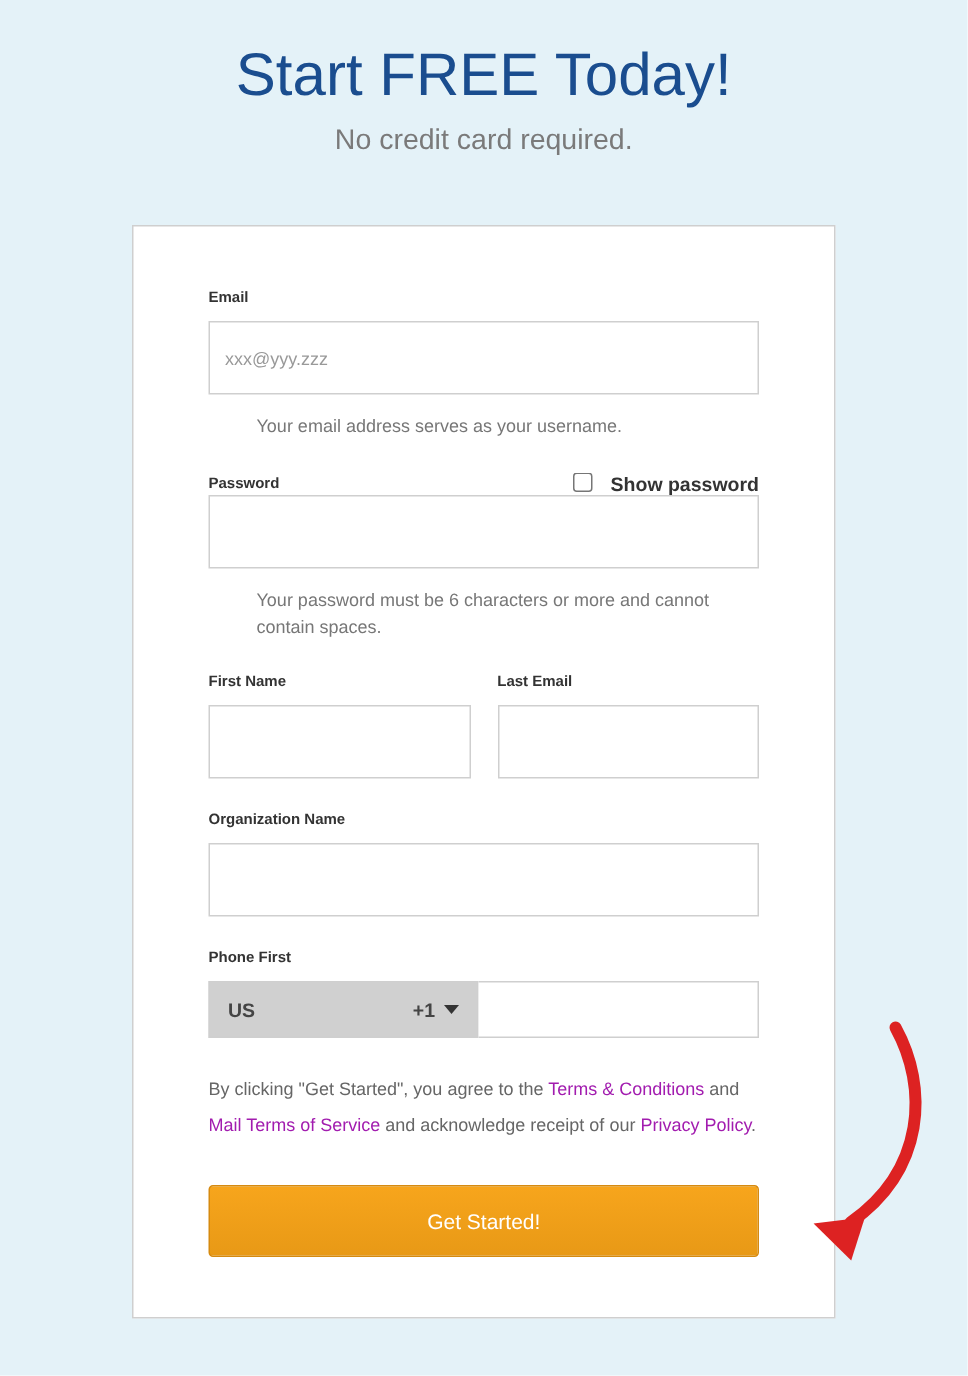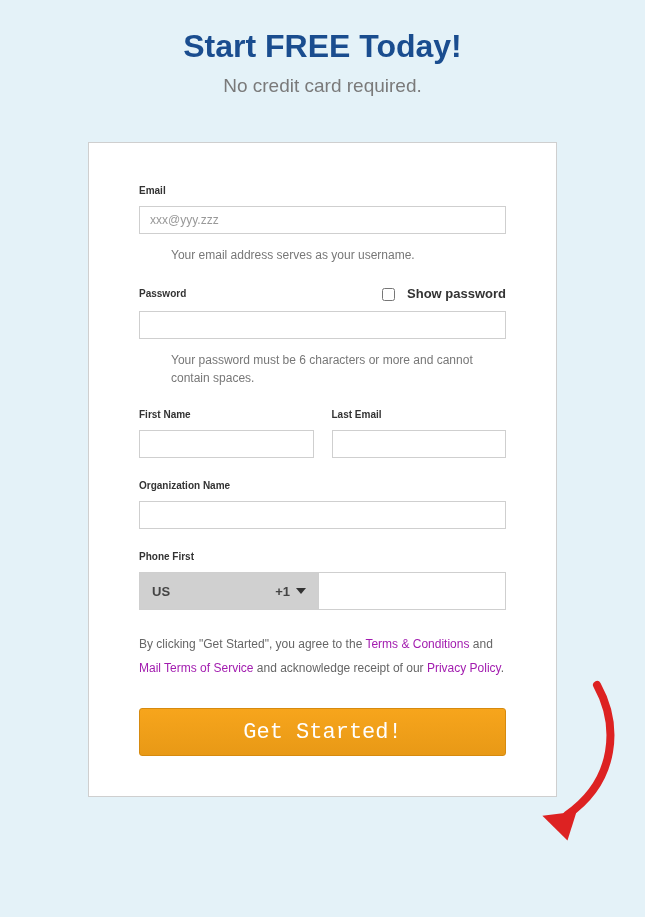--- a/index.html
+++ b/index.html
@@ -10,22 +10,22 @@
     body {
       font-family: Arial, Helvetica, sans-serif;
       background: #e4f2f8;
       width: 645px;
       height: 917px;
       position: relative;
     }
     .page-title {
       text-align: center;
       color: #1a4d8f;
-      font-size: 32px;
-      font-weight: bold;
+      font-size: 40px;
+      font-weight: normal;
       padding-top: 28px;
     }
     .page-subtitle {
       text-align: center;
       color: #7a7a7a;
       font-size: 19px;
       margin-top: 10px;
       font-weight: 400;
     }
     .form-card {
@@ -41,45 +41,45 @@
     .field-label {
       font-weight: bold;
       font-size: 10px;
       color: #333;
       display: block;
       margin-bottom: 10px;
     }
     .text-input {
       width: 100%;
       border: 1px solid #cfcfcf;
-      height: 28px;
+      height: 49px;
       padding: 0 10px;
       font-size: 12px;
       color: #666;
       outline: none;
     }
     .text-input::placeholder {
       color: #999;
     }
     .helper-text {
       font-size: 12px;
       color: #777;
       margin-top: 12px;
       line-height: 1.5;
       margin-left: 32px;
     }
     .password-row {
       display: flex;
       justify-content: space-between;
       align-items: center;
-      margin-bottom: 10px;
+      margin-bottom: 0;
     }
     .show-password-wrap {
       display: flex;
-      align-items: flex-end;
+      align-items: flex-start;
       gap: 12px;
     }
     .show-password-label {
       font-weight: bold;
       font-size: 13px;
       color: #333;
     }
     .name-row {
       display: flex;
       gap: 18px;
@@ -137,25 +137,24 @@
       text-decoration: none;
       cursor: pointer;
     }
     .submit-btn {
       width: 100%;
       height: 48px;
       background: linear-gradient(to bottom, #f7a51c, #e89916);
       border: 1px solid #d68a0f;
       border-radius: 3px;
       color: #fff;
-      font-size: 22px;
+      font-size: 14px;
       font-weight: 400;
       cursor: pointer;
       margin-top: 28px;
-      font-family: Liberation Mono, monospace;
     }
     .arrow-annotation {
       position: absolute;
       right: 18px;
       top: 670px;
       pointer-events: none;
     }
     input[type="checkbox"] {
       width: 13px;
       height: 13px;

